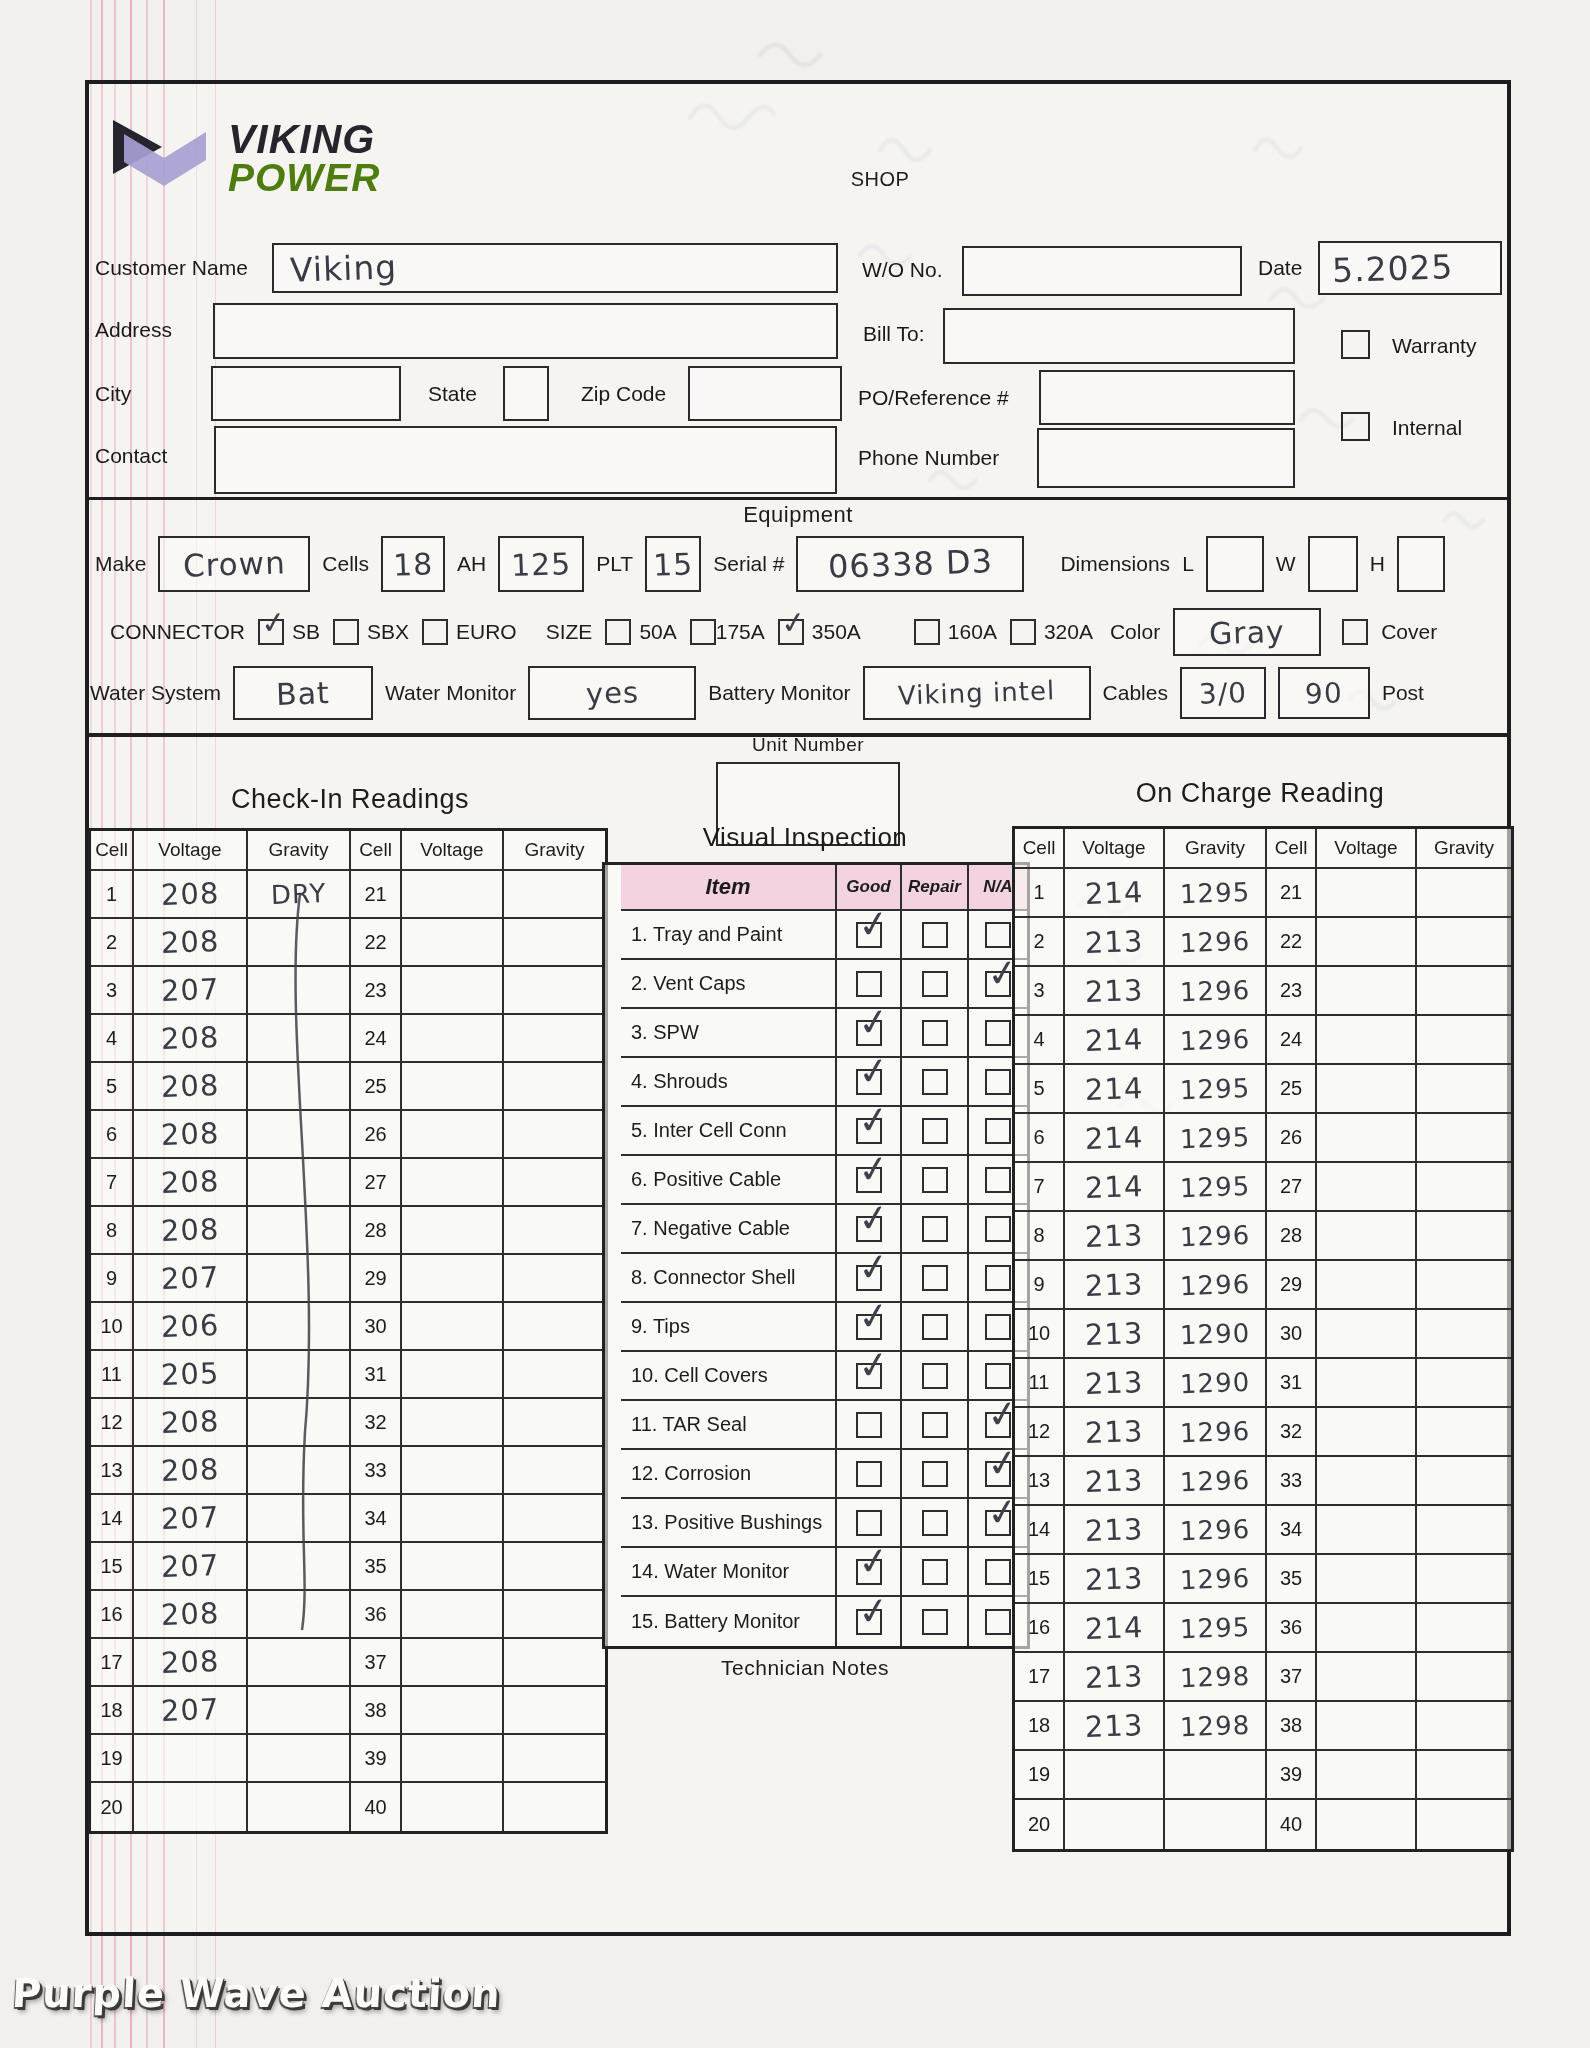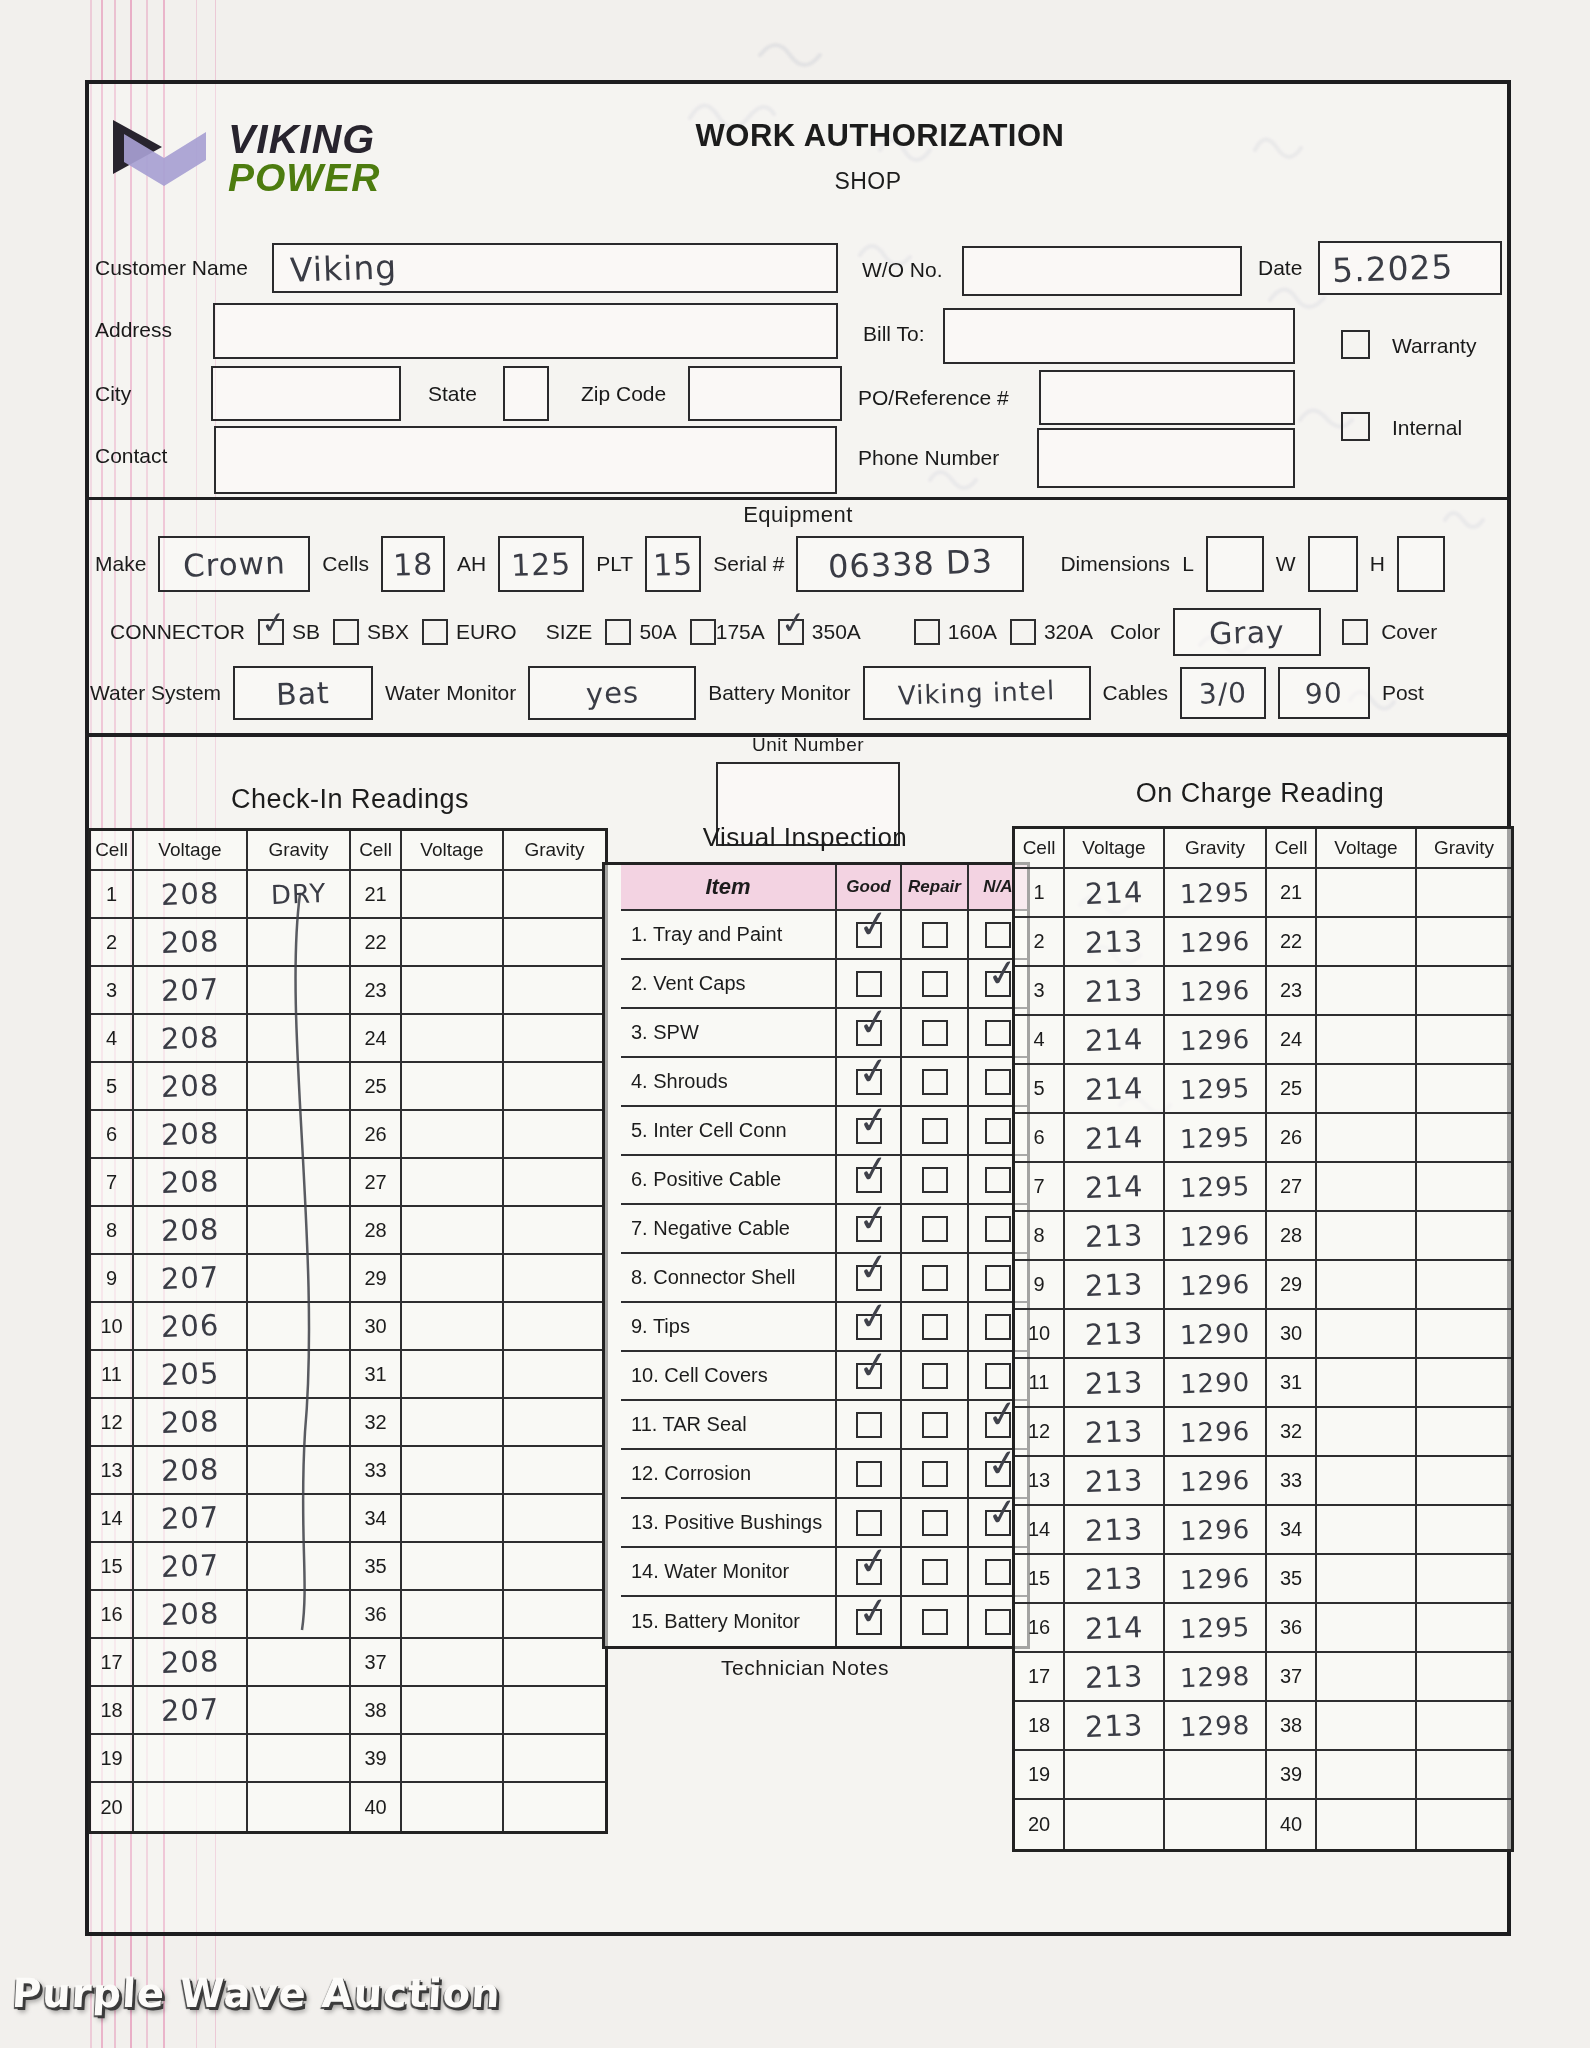--- a/index.html
+++ b/index.html
@@ -91,22 +91,21 @@
     <svg width="104" height="92" viewBox="0 0 104 92">
       <polygon points="3,8 52,35 3,62" fill="#28242e"></polygon>
       <polygon points="14,22 54,46 96,20 96,48 54,74 14,50" fill="#a79fd2" opacity="0.92"></polygon>
     </svg>
     <div>
       <div class="lt1">VIKING</div>
       <div class="lt2">POWER</div>
     </div>
   </div>
 
-  <div class="title" style="left:600px;top:118px;width:560px;font-size:31px;font-weight:600;">WORK AUTHORIZATION</div>
-  <div class="title" style="left:588px;top:168px;width:560px;font-size:23px;">SHOP</div>
+  <div class="title" style="left:600px;top:168px;width:560px;font-size:20px;">SHOP</div>
 
   <div class="lbl" style="left:95px;top:256px;">Customer Name</div>
   <div class="fieldbox" style="left:272px;top:243px;width:566px;height:50px;">
     <span class="hw" style="font-size:33px;margin-left:16px;">Viking</span>
   </div>
 
   <div class="lbl" style="left:862px;top:258px;">W/O No.</div>
   <div class="fieldbox" style="left:962px;top:246px;width:280px;height:50px;"></div>
 
   <div class="lbl" style="left:1258px;top:256px;">Date</div>

